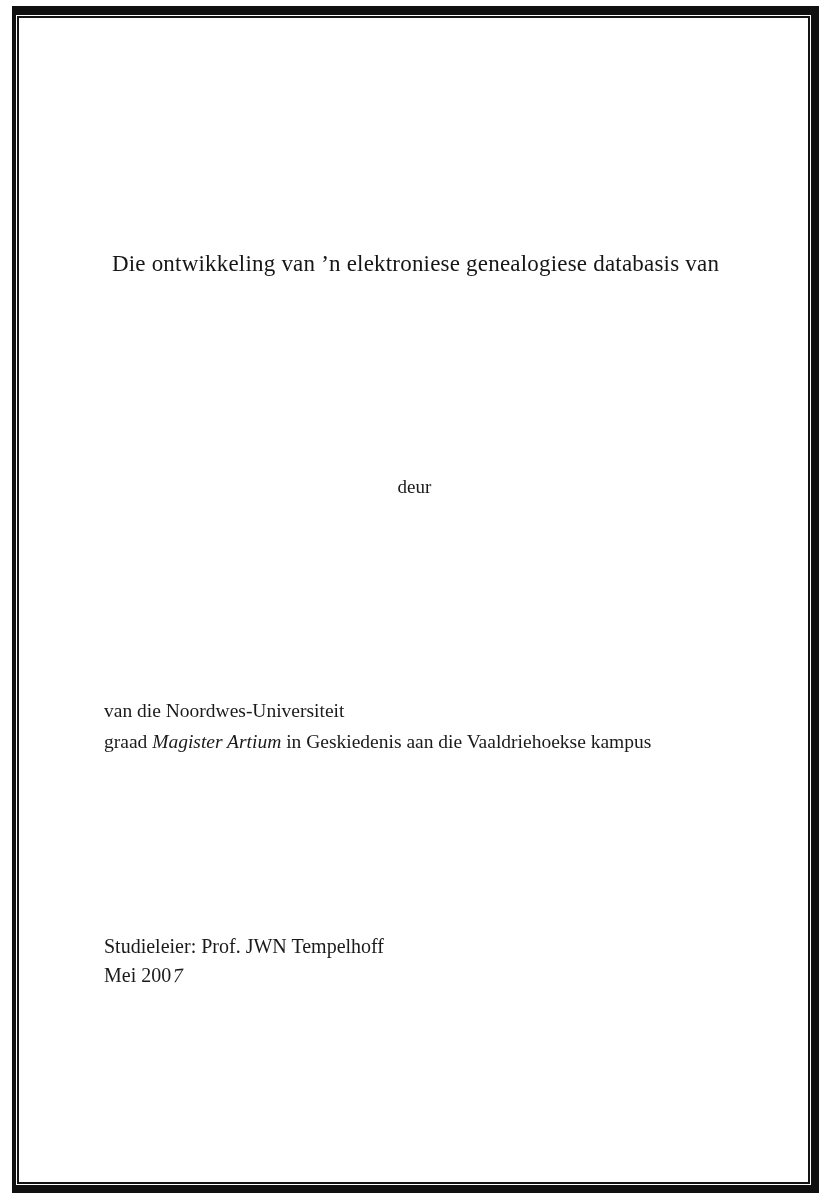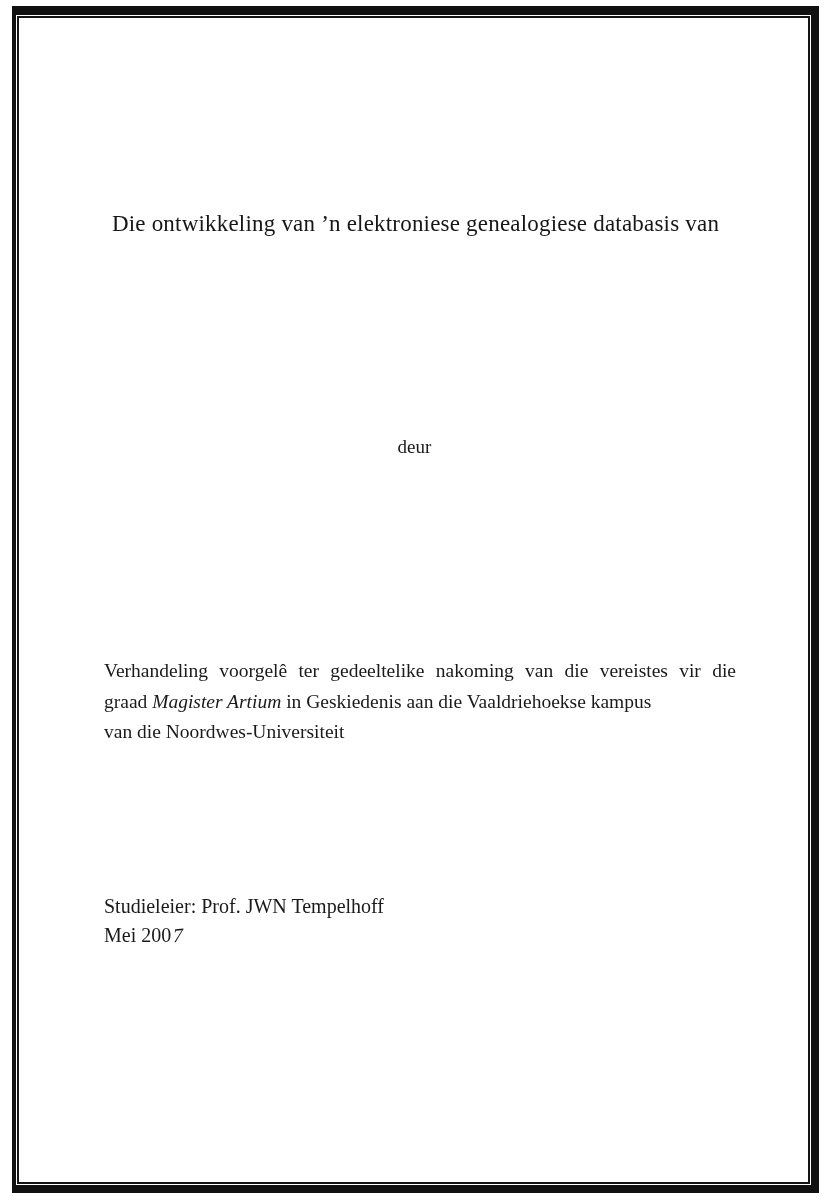--- a/index.html
+++ b/index.html
@@ -30,20 +30,21 @@
     border-left-width: 4px;
   }
   .frame-inner {
     position: absolute;
     inset: 1px;
     border: 2px solid #141414;
   }
   .content {
     position: absolute;
     inset: 0;
+    margin-top: 40px;
   }
   .title-block {
     position: absolute;
     left: 0;
     right: 0;
     top: 202px;
     text-align: center;
     font-size: 23px;
     line-height: 43px;
     letter-spacing: 0.2px;
@@ -133,23 +134,22 @@
   <div class="content">
 
     <div class="title-block">
       <div>Die ontwikkeling van ’n elektroniese genealogiese databasis van</div>
     </div>
 
     <div class="byline">deur</div>
 
 
     <div class="submission">
-      <div class="justified">Verhandeling voorgelê ter gedeeltelike nakoming van die vereistes vir die</div>
+      <div>van die Noordwes-Universiteit</div>
       <div><span>graad </span><span class="degree">Magister Artium</span><span> in Geskiedenis aan die Vaaldriehoekse kampus</span></div>
-      <div>van die Noordwes-Universiteit</div>
     </div>
 
     <div class="supervisor-block">
       <div>Studieleier: Prof. JWN Tempelhoff</div>
       <div><span>Mei 200</span><span class="seven">7</span></div>
     </div>
 
 
   </div>
 </div>

